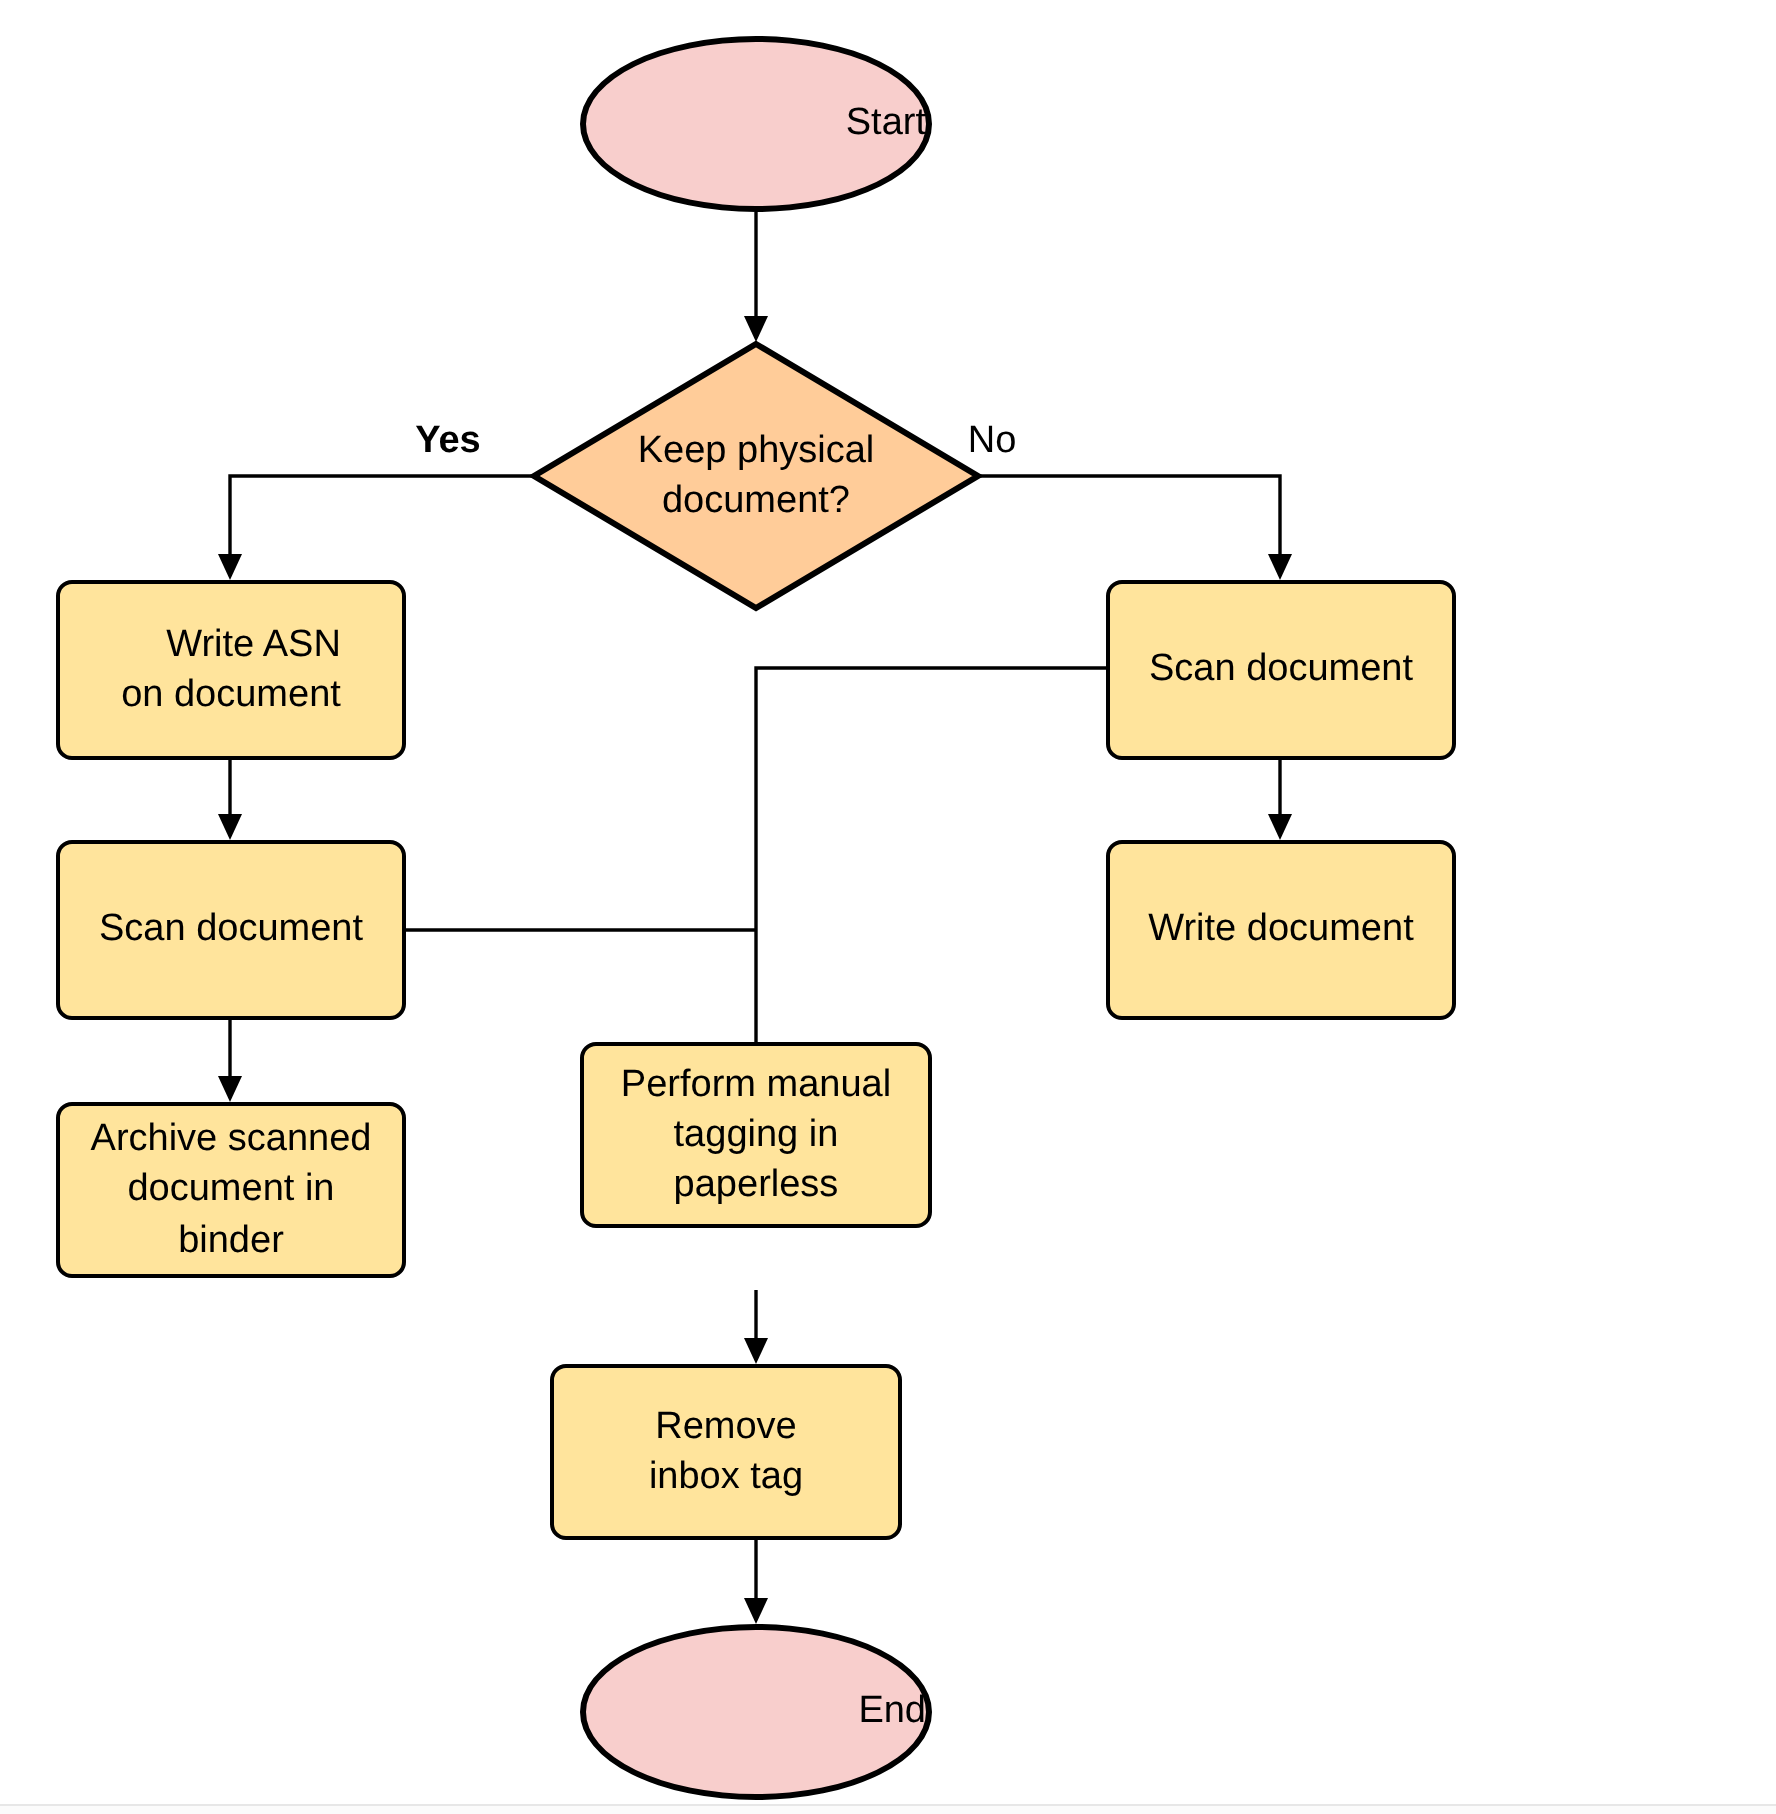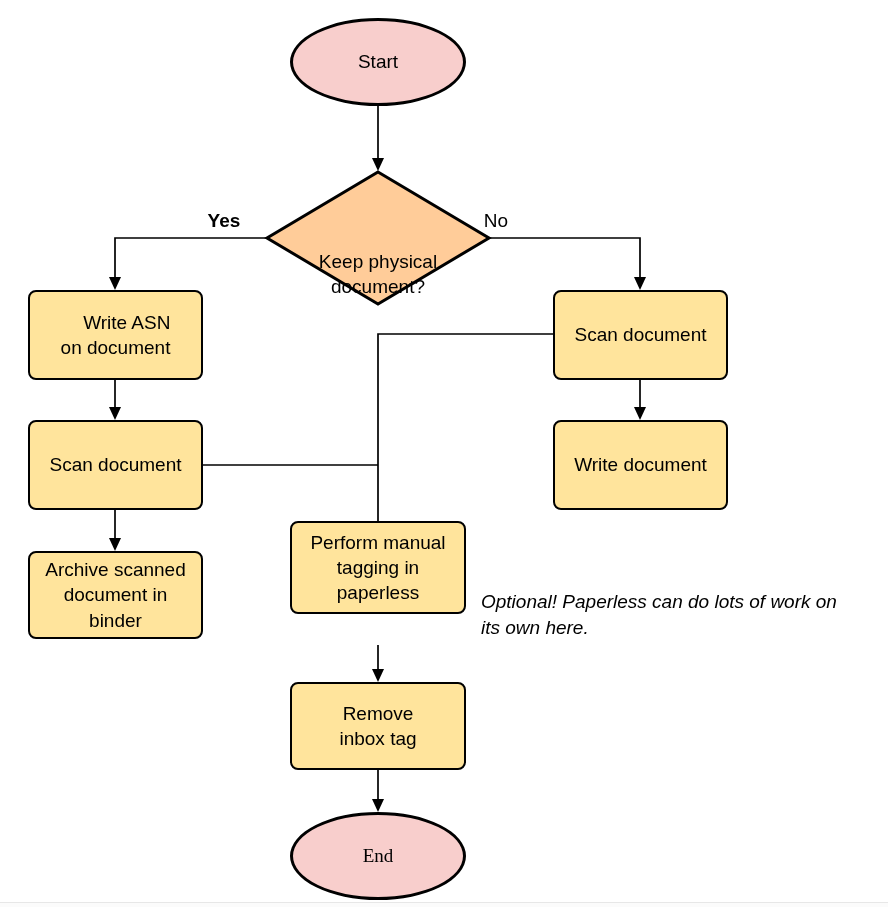--- a/index.html
+++ b/index.html
@@ -50,20 +50,21 @@
   }
   .process {
     background: var(--process-fill, #ffe49c);
     border: 2.5px solid var(--stroke, #000000);
     border-radius: 8px;
   }
   .terminal {
     background: var(--terminal-fill, #f8cecc);
     border: 3px solid var(--stroke, #000000);
     border-radius: 50%;
+    justify-content: flex-end;
   }
   .decision-label {
     position: absolute;
     display: flex;
     align-items: center;
     justify-content: center;
     text-align: center;
     font-size: 19px;
     line-height: 1.32;
     color: var(--text, #000000);
@@ -115,21 +116,21 @@
     <polyline class="edge" points="553,334 378,334 378,550" marker-end="url(#arrow)"></polyline>
     <polyline class="edge" points="203,465 378,465"></polyline>
     <polyline class="edge" points="378,645 378,680" marker-end="url(#arrow)"></polyline>
     <polyline class="edge" points="378,770 378,810" marker-end="url(#arrow)"></polyline>
   </svg>
 
   <div class="node terminal" style="left:290px; top:18px; width:176px; height:88px;">
     <span class="node-label">Start</span>
   </div>
 
-  <div class="decision-label" style="left:288px; top:211px; width:180px; height:54px;margin-top:36px;">Keep physical
+  <div class="decision-label" style="left:288px; top:211px; width:180px; height:54px;">Keep physical
 document?</div>
 
   <div class="edge-label" style="left:194px; top:210px; width:60px;font-weight:bold;">Yes</div>
 
   <div class="edge-label" style="left:466px; top:210px; width:60px;">No</div>
 
   <div class="node process" style="left:28px; top:290px; width:175px; height:90px;text-align:right;">
     <span class="node-label">Write ASN
 on document</span>
   </div>
@@ -151,27 +152,25 @@
   <div class="node process" style="left:553px; top:420px; width:175px; height:90px;">
     <span class="node-label">Write document</span>
   </div>
 
   <div class="node process" style="left:290px; top:521px; width:176px; height:93px;">
     <span class="node-label">Perform manual
 tagging in
 paperless</span>
   </div>
 
-  <div class="annotation" style="left:481px; top:589px; width:404px;">Optional! Paperless can do lots of work on
-its own here.</div>
 
-  <div class="node process" style="left:290px; top:682px; width:176px; height:88px;">
+  <div class="node process" style="left:275px; top:682px; width:176px; height:88px;">
     <span class="node-label">Remove
 inbox tag</span>
   </div>
 
-  <div class="node terminal" style="left:290px; top:812px; width:176px; height:88px;font-family:Liberation Serif, serif;">
+  <div class="node terminal" style="left:290px; top:812px; width:176px; height:88px;">
     <span class="node-label">End</span>
   </div>
 
   <div class="bottom-divider"></div>
 
 </div>
 
 </body></html>

